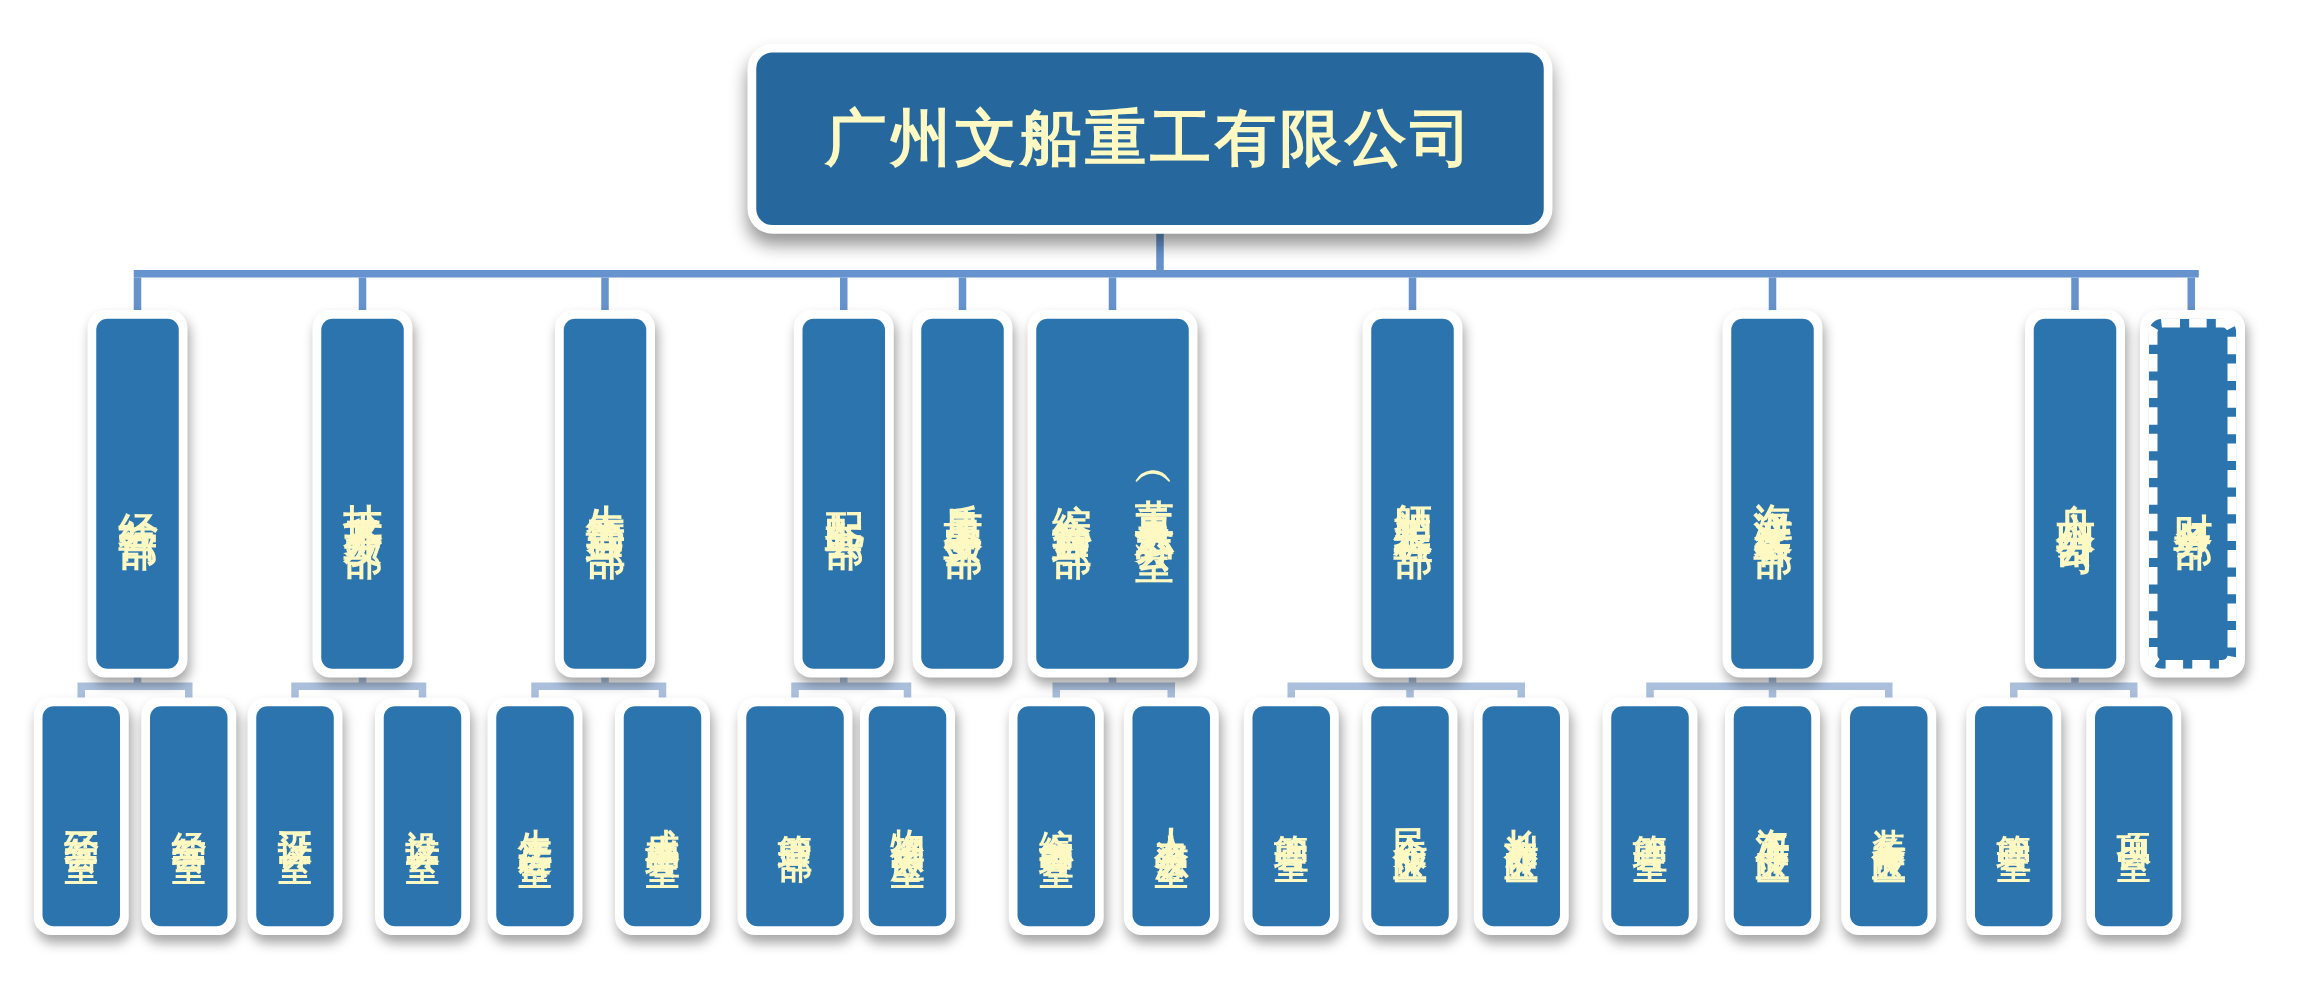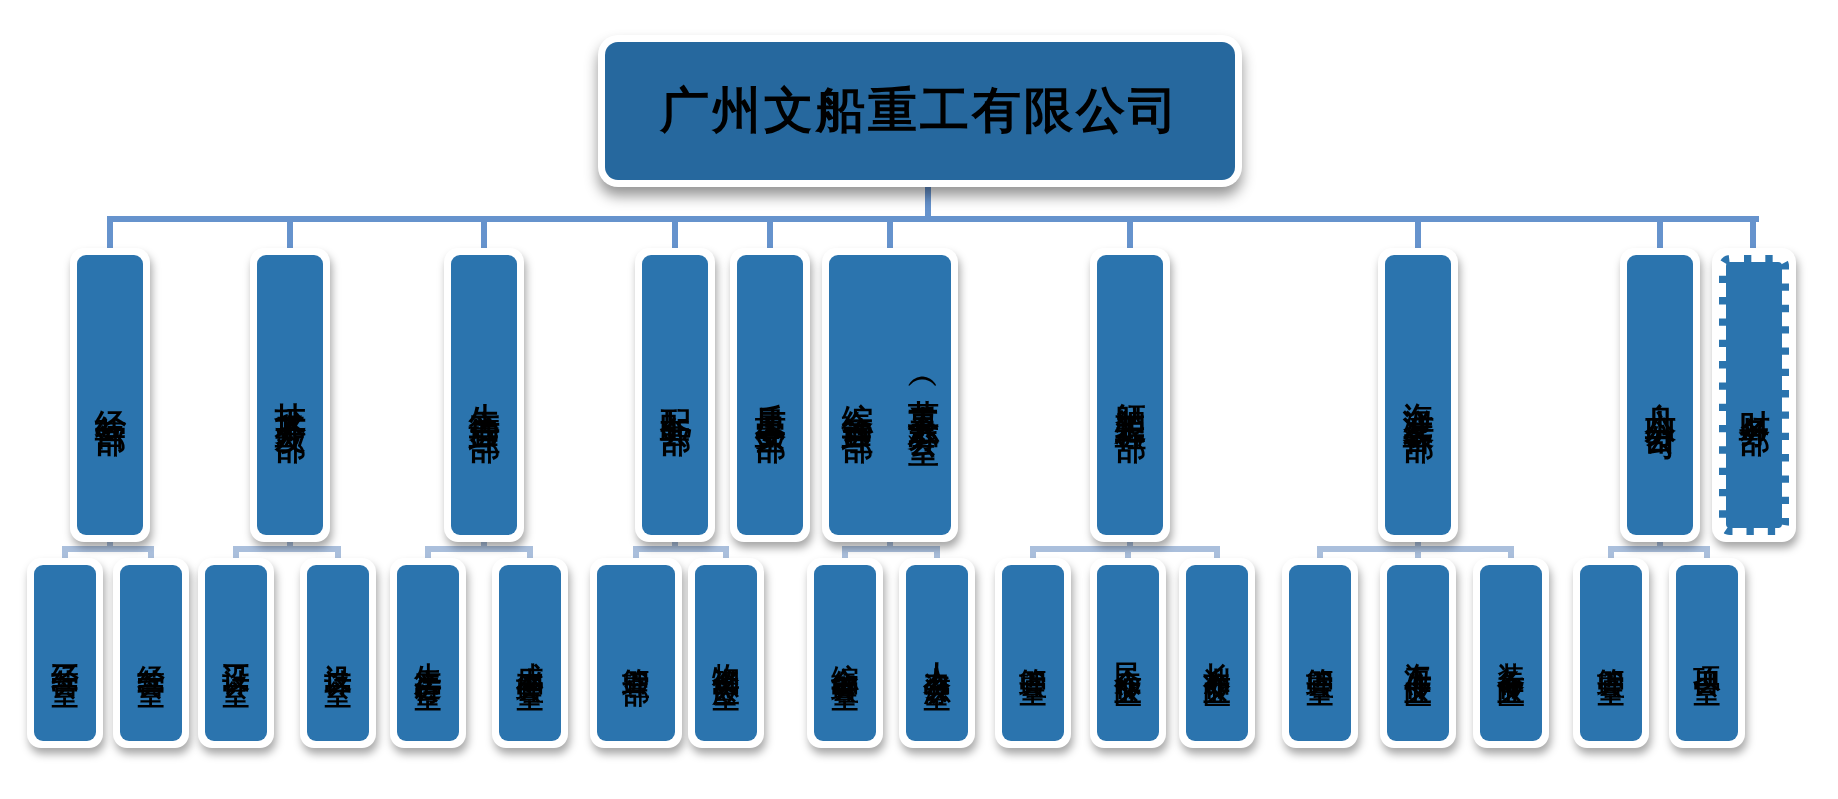--- a/index.html
+++ b/index.html
@@ -21,21 +21,21 @@
     border-radius: 14px;
     box-shadow: 2px 6px 9px rgba(0,0,0,0.35);
   }
   .frame-root { border-radius: 20px; box-shadow: 0 9px 14px rgba(0,0,0,0.42); }
   
   .box {
     position: absolute;
     inset: 7px;
     background: #2b74ae;
     border-radius: 9px;
-    color: #000000;
+    color: #fef9c3;
     font-weight: bold;
     display: flex;
     align-items: center;
     justify-content: center;
     text-align: center;
   }
   .box-root {
     background: #26689e;
     border-radius: 13px;
     font-size: 49px;

